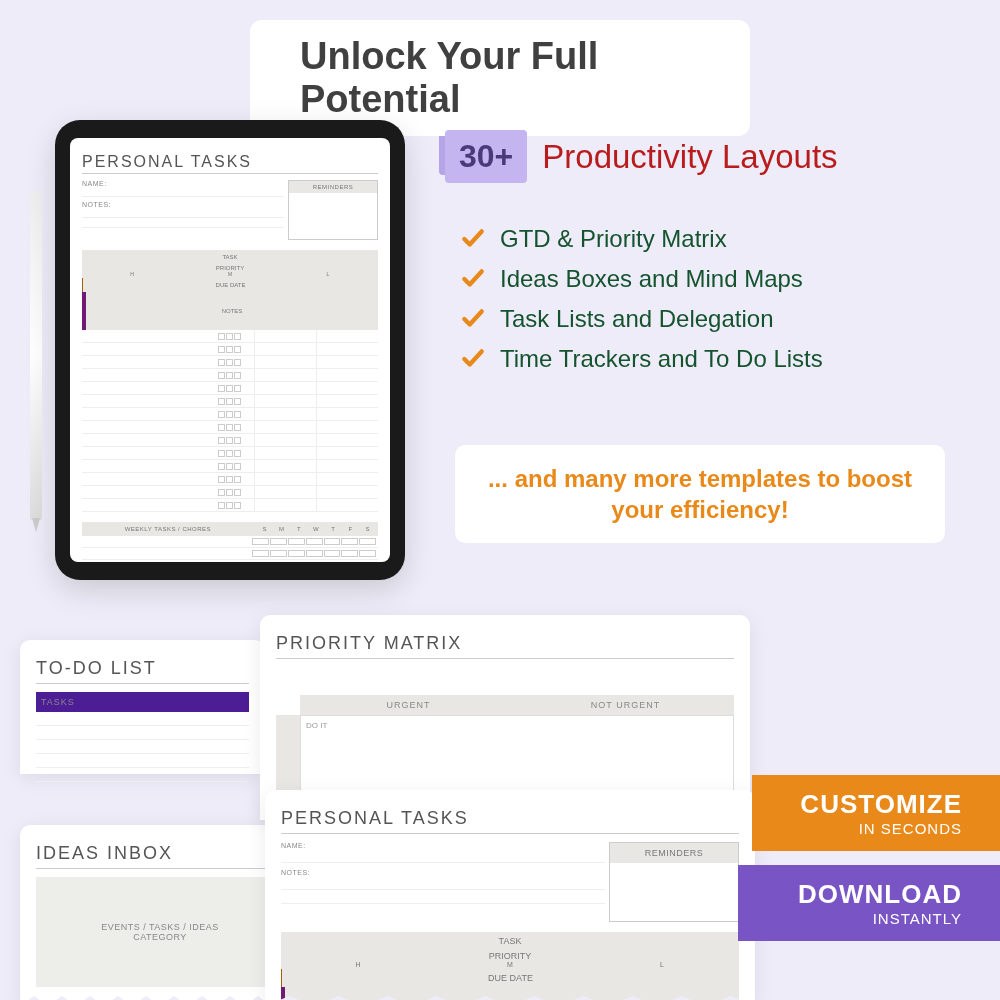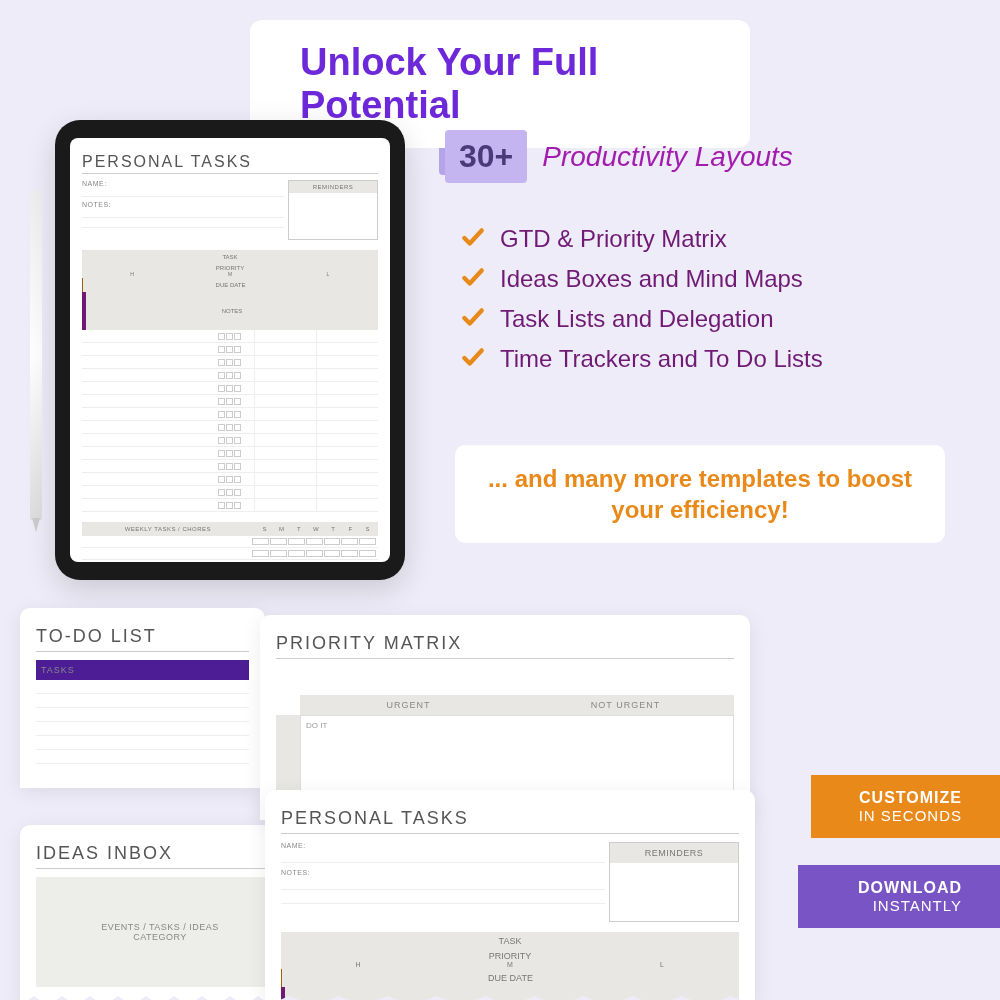--- a/index.html
+++ b/index.html
@@ -10,25 +10,25 @@
   font-family: -apple-system, BlinkMacSystemFont, "Segoe UI", Arial, sans-serif;
   position: relative;
   overflow: hidden;
 }
 .title-banner {
   position: absolute;
   top: 20px;
   left: 50%;
   transform: translateX(-50%);
   background: #fff;
-  padding: 21px 50px;
+  padding: 15px 50px;
   border-radius: 12px;
   font-size: 38px;
   font-weight: 700;
-  color: #6d28d9;
+  color: #404040;
 }
 .tablet {
   position: absolute;
   top: 120px;
   left: 55px;
   width: 350px;
   height: 460px;
   background: #1a1a1a;
   border-radius: 25px;
   padding: 18px 15px;
@@ -153,36 +153,35 @@
 }
 .badge-30::before {
   content: '';
   position: absolute;
   top: -6px; left: -6px; right: 8px; bottom: 8px;
   background: #b5a5e8;
   z-index: -1;
   border-radius: 4px;
 }
 .subtitle-text {
-  font-size: 28px;
-  color: #a21caf;
+  font-size: 33px;
+  color: #b91c1c;
   font-weight: 400;
-  font-style: italic;
 }
 .feature-list {
   position: absolute;
   top: 225px;
   left: 460px;
 }
 .feature-item {
   display: flex;
-  align-items: flex-start;
+  align-items: center;
   gap: 14px;
   font-size: 24px;
-  color: #701a75;
+  color: #14532d;
   margin-bottom: 12px;
   font-weight: 500;
 }
 .check {
   width: 26px;
   height: 26px;
   flex-shrink: 0;
 }
 .check svg { width: 100%; height: 100%; }
 .more-banner {
@@ -208,21 +207,21 @@
   box-shadow: 0 4px 20px rgba(0,0,0,0.08);
   padding: 18px 16px 0;
 }
 .card-title {
   font-size: 18px;
   letter-spacing: 2px;
   color: #555;
   margin-bottom: 4px;
 }
 .card-divider { height: 1px; background: #ccc; margin-bottom: 8px; }
-.card-todo { top: 608px; left: 20px; width: 245px; height: 180px; }
+.card-todo { top: 640px; left: 20px; width: 245px; height: 134px; }
 .todo-head { background: #4c1d95; font-size: 9px; text-align: left; padding: 5px; color: #888; letter-spacing: 1px; }
 .todo-row { height: 14px; border-bottom: 1px solid #eee; }
 .card-ideas { top: 825px; left: 20px; width: 280px; height: 180px; }
 .ideas-body { background: #ededea; height: 110px; display: flex; align-items: center; justify-content: center; flex-direction: column; font-size: 9px; color: #888; text-align: center; letter-spacing: 0.5px; }
 .card-matrix { top: 615px; left: 260px; width: 490px; height: 205px; }
 .matrix-head { display: flex; font-size: 9px; color: #888; text-align: center; margin-top: 36px; }
 .matrix-head .mh { flex: 1; background: #e8e7e3; padding: 5px; letter-spacing: 1px; }
 .matrix-head .spacer { width: 24px; }
 .matrix-row { display: flex; height: 120px; }
 .matrix-side { width: 24px; background: #e8e7e3; }
@@ -231,21 +230,21 @@
 .card-personal2 { top: 790px; left: 265px; width: 490px; height: 215px; }
 
 
 .cta {
   position: absolute;
   right: 0;
   padding: 14px 38px 14px 48px;
   text-align: right;
   color: #fff;
 }
-.cta-main { font-size: 16px; font-weight: 700; letter-spacing: 1px; }
+.cta-main { font-size: 26px; font-weight: 700; letter-spacing: 1px; }
 .cta-sub { font-size: 15px; font-weight: 400; letter-spacing: 1px; }
 .cta-customize { top: 775px; background: #e8891a; }
 .cta-download { top: 865px; background: #7854c4; padding-left: 60px; }
 
 
 .zigzag {
   position: absolute;
   bottom: -1px; left: 0; right: 0;
   height: 10px;
   background: #edecf8;

